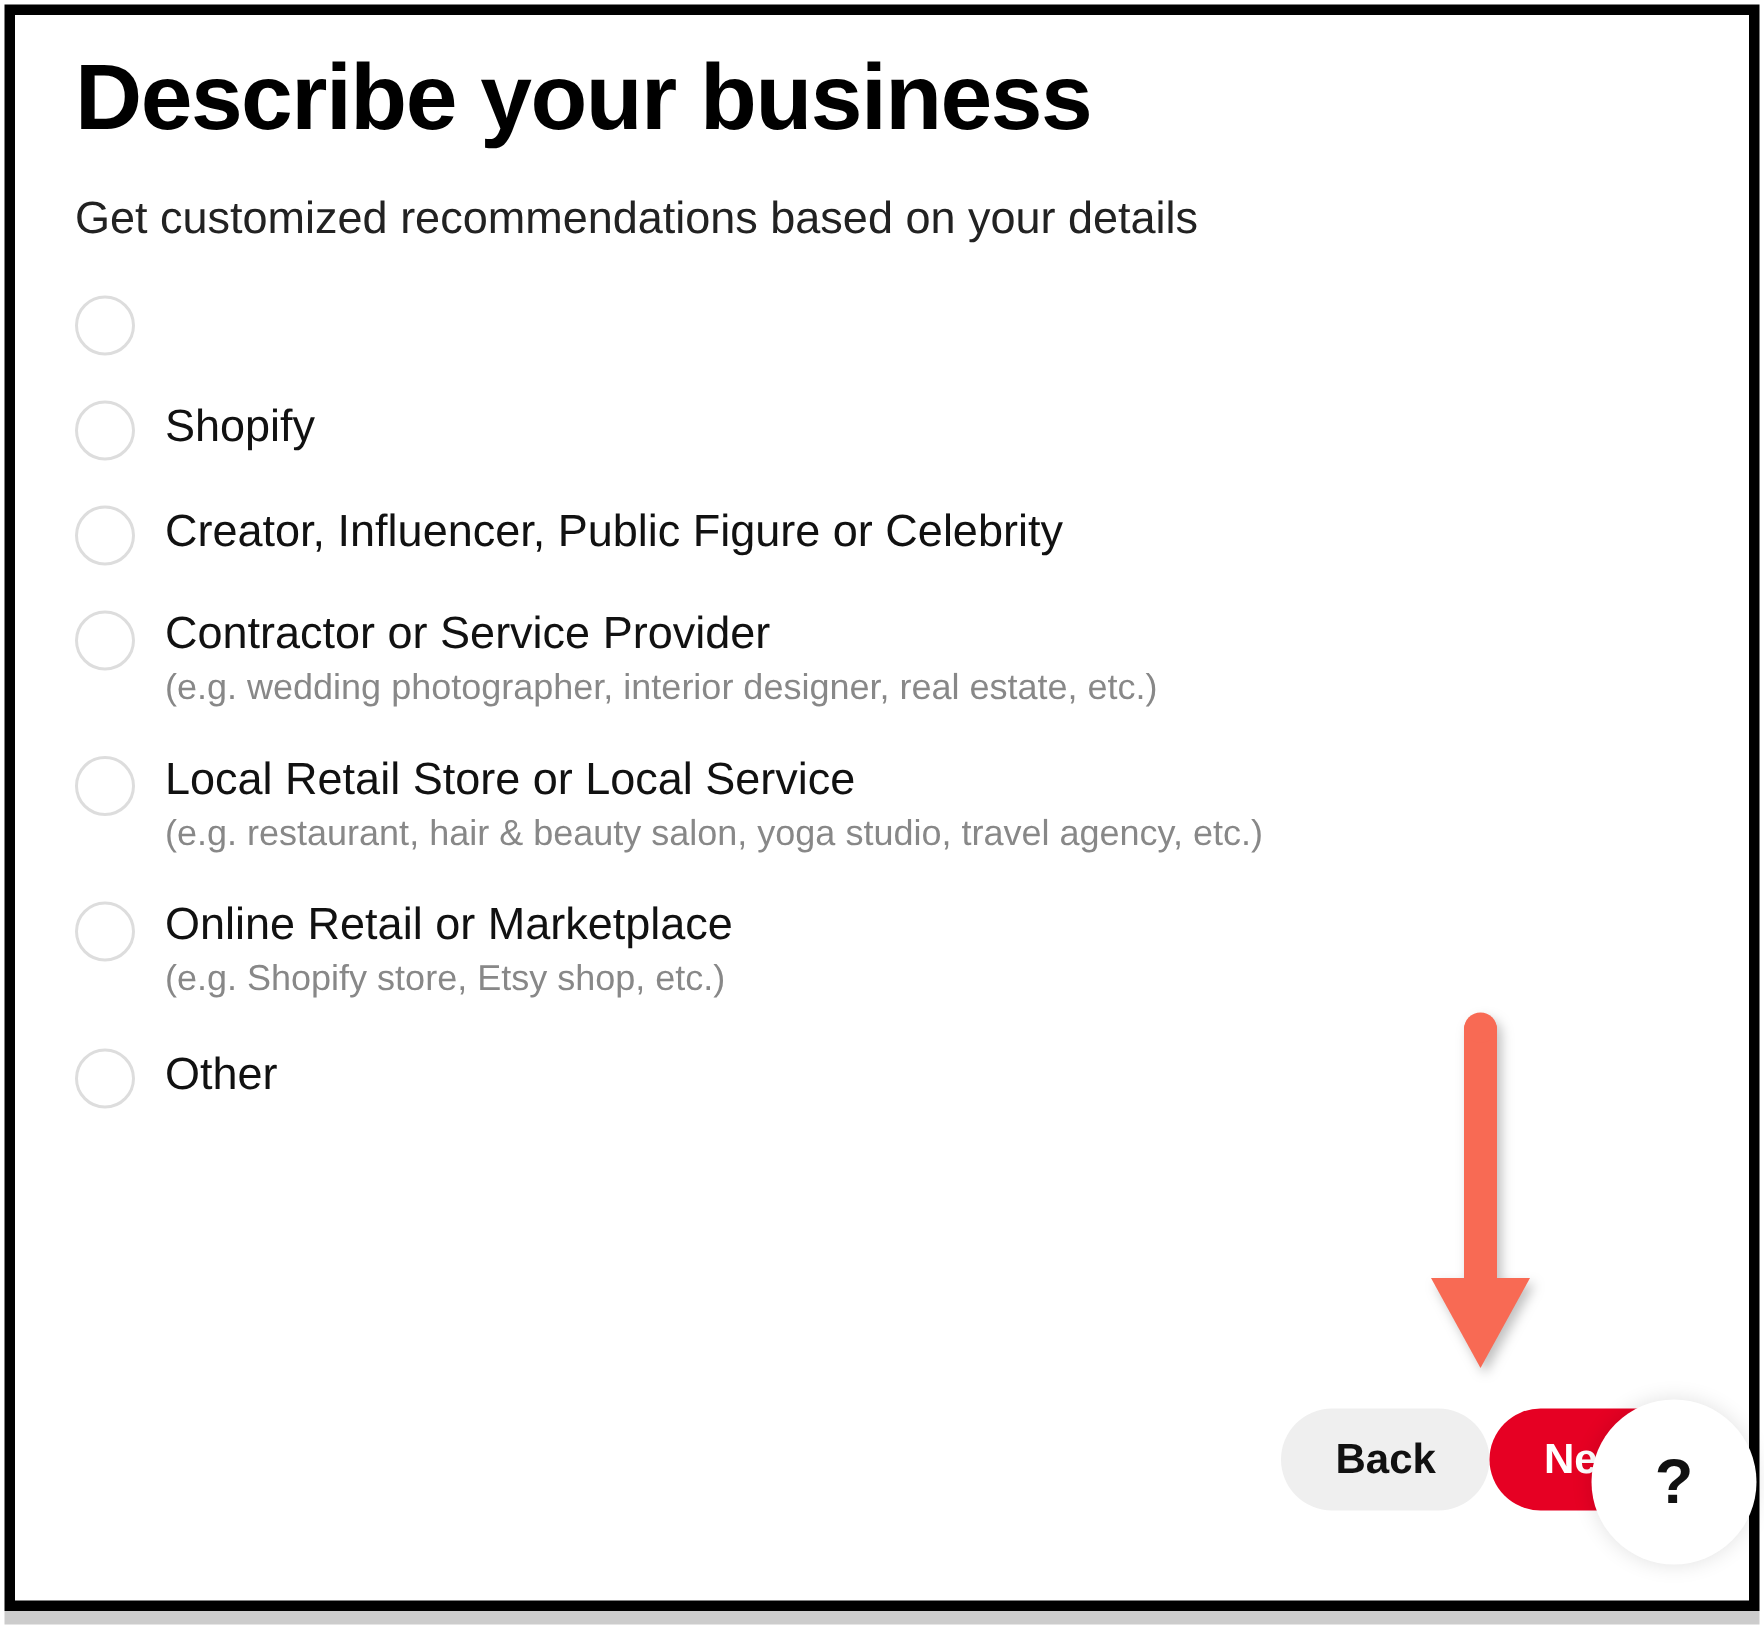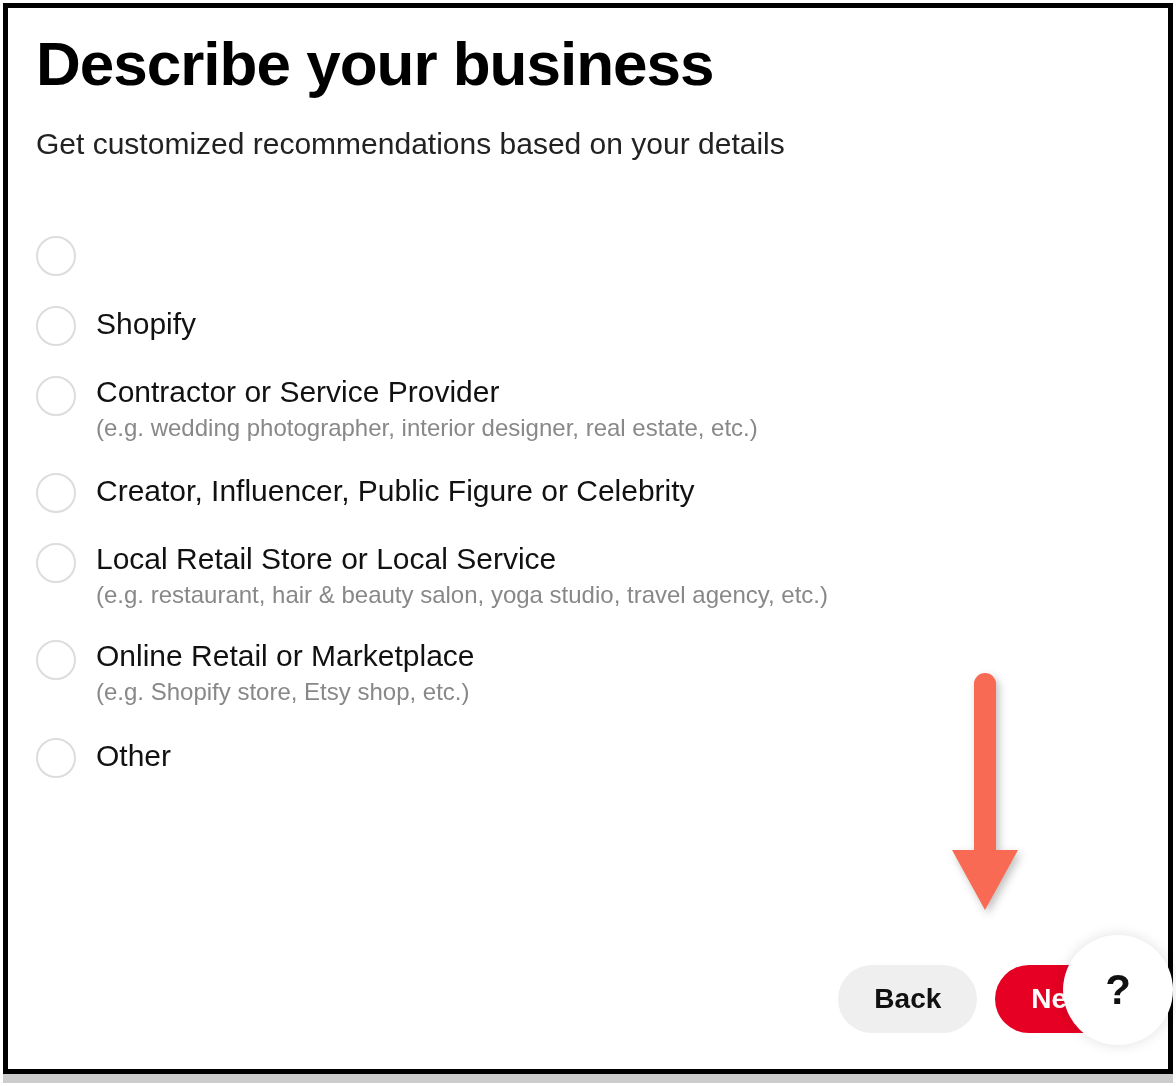--- a/index.html
+++ b/index.html
@@ -13,36 +13,36 @@
       width: 1176px;
       height: 1086px;
       position: relative;
     }
     .frame {
       position: absolute;
       top: 3px;
       left: 3px;
       right: 3px;
       bottom: 12px;
-      border: 5px solid #000000;
-      background: #fff;
-      padding: 20px 28px 28px 28px;
+      border: 7px solid #000000;
+      background: #fff;
+      padding: 20px 28px 28px 40px;
     }
     .page-title {
       font-size: 62px;
       font-weight: 800;
       letter-spacing: -1px;
       margin-bottom: 28px;
       color: #000;
     }
     .page-subtitle {
       font-size: 30px;
       font-weight: 400;
       color: #222;
-      margin-bottom: 73px;
+      margin-bottom: 32px;
     }
     .options {
       display: flex;
       flex-direction: column;
       gap: 28px;
     }
     .option {
       display: flex;
       align-items: flex-start;
       gap: 20px;
@@ -87,23 +87,22 @@
     }
     .option-sub {
       font-size: 24px;
       color: #888;
       line-height: 1.3;
       margin-top: 2px;
     }
     .buttons {
       position: absolute;
       right: 40px;
-      bottom: 36px;
-      display: flex;
-      gap: 18px;
+      bottom: 60px;
+      display: flex;
       align-items: center;
     }
     .btn {
       height: 68px;
       padding: 0 36px;
       border-radius: 34px;
       border: none;
       font-size: 28px;
       font-weight: 700;
       cursor: pointer;
@@ -170,29 +169,29 @@
       <div class="radio"></div>
       <div class="option-text">
         <div class="option-label">Shopify</div>
       </div>
     </div>
 
 
     <div class="option">
       <div class="radio"></div>
       <div class="option-text">
+        <div class="option-label">Creator, Influencer, Public Figure or Celebrity</div>
+      </div>
+    </div>
+
+    <div class="option">
+      <div class="radio"></div>
+      <div class="option-text">
         <div class="option-label">Contractor or Service Provider</div>
         <div class="option-sub">(e.g. wedding photographer, interior designer, real estate, etc.)</div>
-      </div>
-    </div>
-
-    <div class="option">
-      <div class="radio"></div>
-      <div class="option-text">
-        <div class="option-label">Creator, Influencer, Public Figure or Celebrity</div>
       </div>
     </div>
 
     <div class="option">
       <div class="radio"></div>
       <div class="option-text">
         <div class="option-label">Local Retail Store or Local Service</div>
         <div class="option-sub">(e.g. restaurant, hair &amp; beauty salon, yoga studio, travel agency, etc.)</div>
       </div>
     </div>

